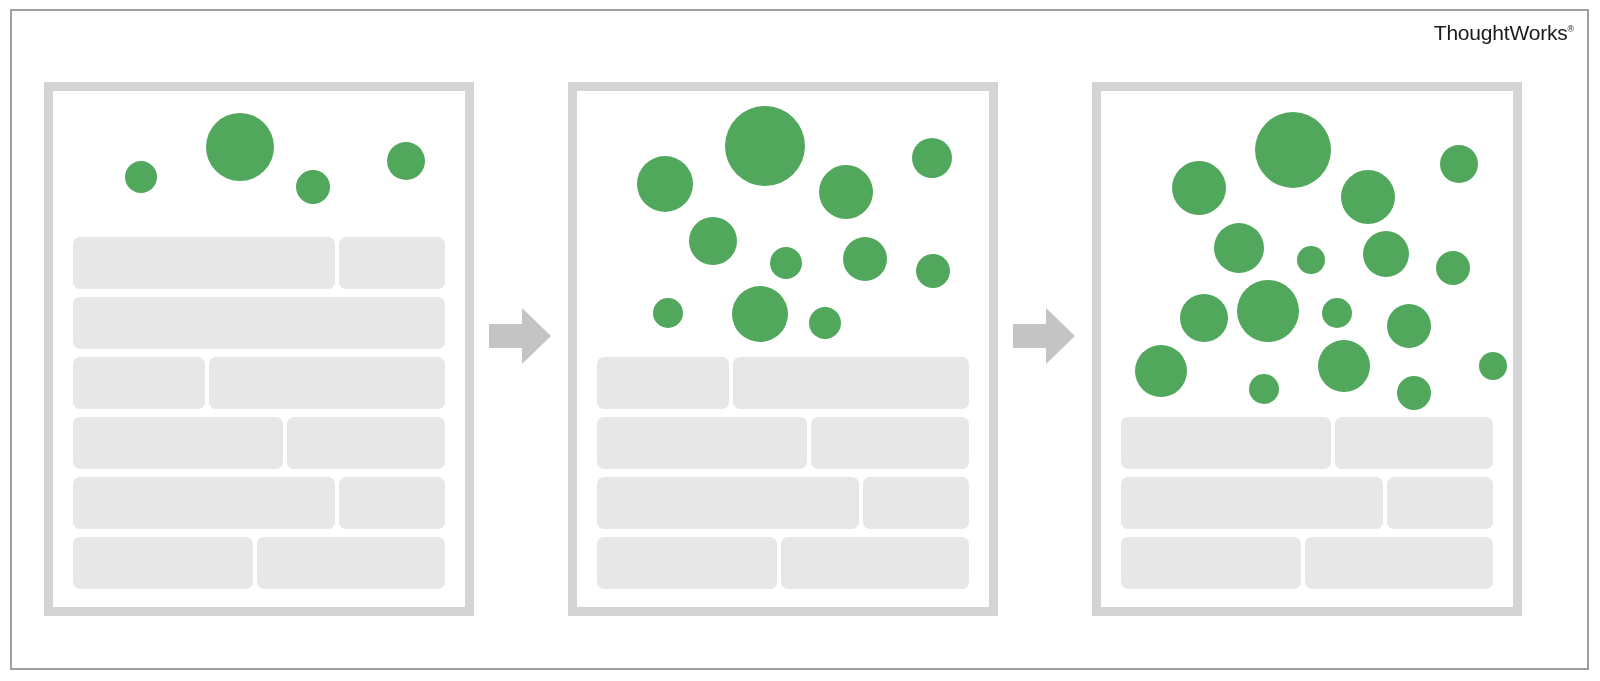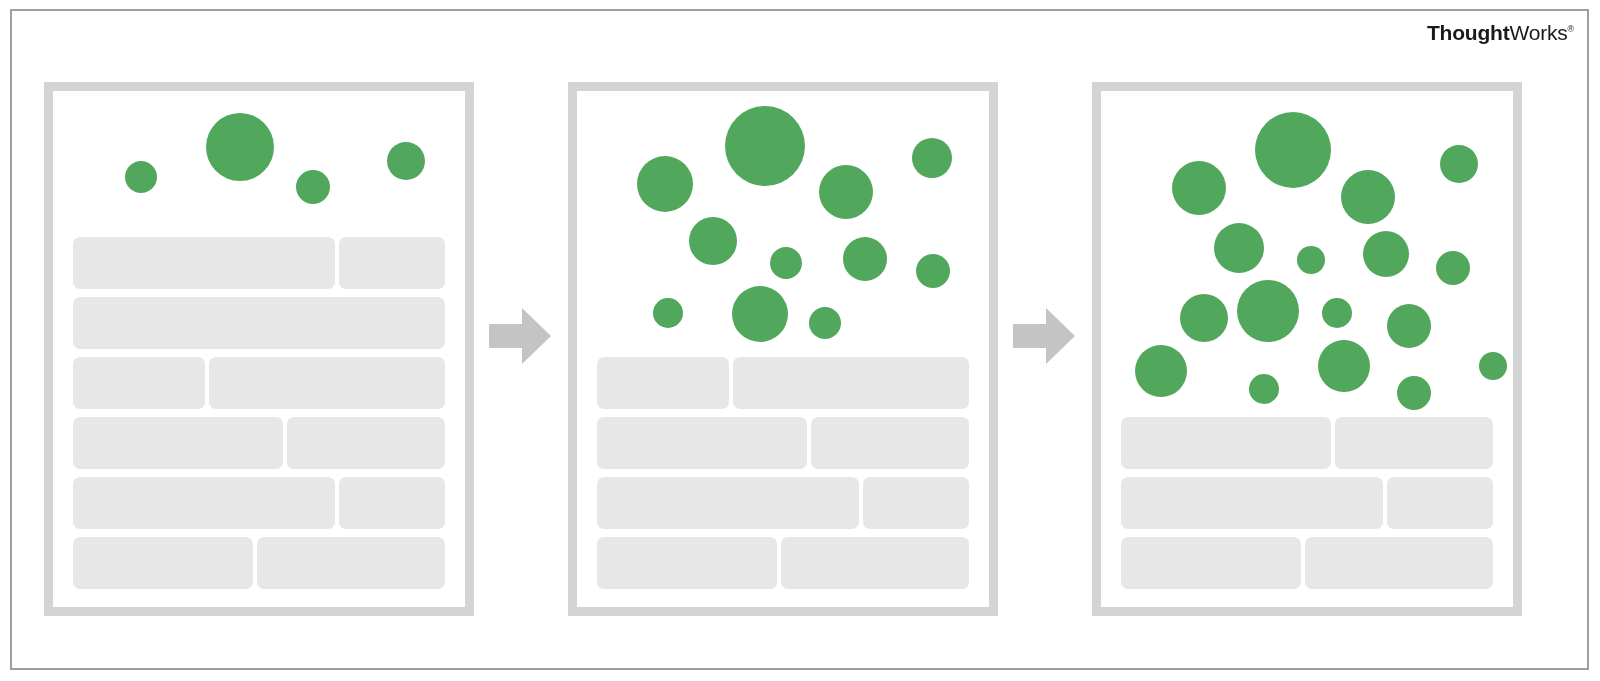--- a/index.html
+++ b/index.html
@@ -36,21 +36,21 @@
     position: absolute;
     right: 26px;
     top: 22px;
     font-size: 21px;
     line-height: 1;
     letter-spacing: -0.2px;
     color: #1a1a1a;
     white-space: nowrap;
     user-select: none;
   }
-  .brand .b-thought { font-weight: bold; }
+  .brand .b-thought { font-weight: normal; }
   .brand .b-works   { font-weight: normal; }
   .brand .b-mark {
     font-size: 9px;
     vertical-align: super;
     font-weight: normal;
   }
 
   
   .panel {
     position: absolute;

